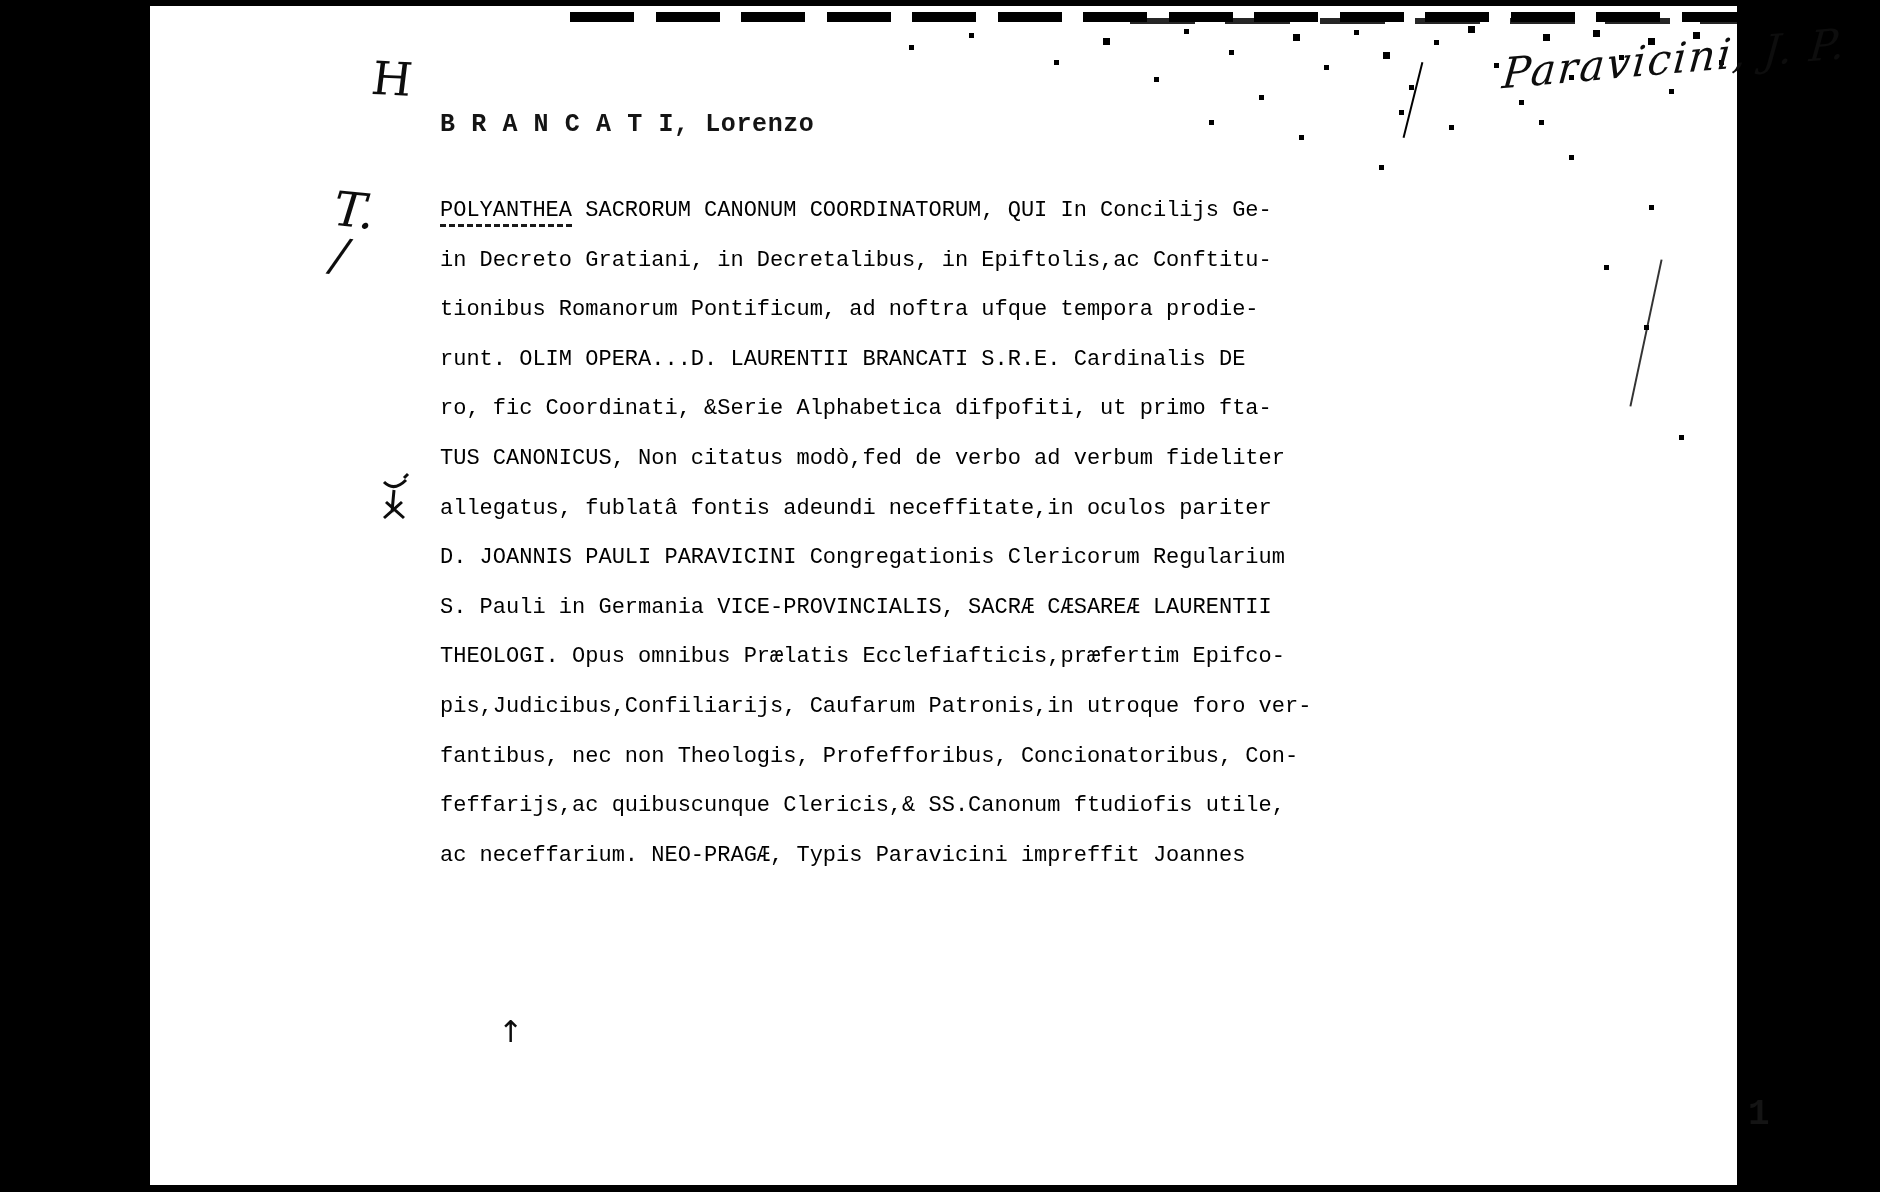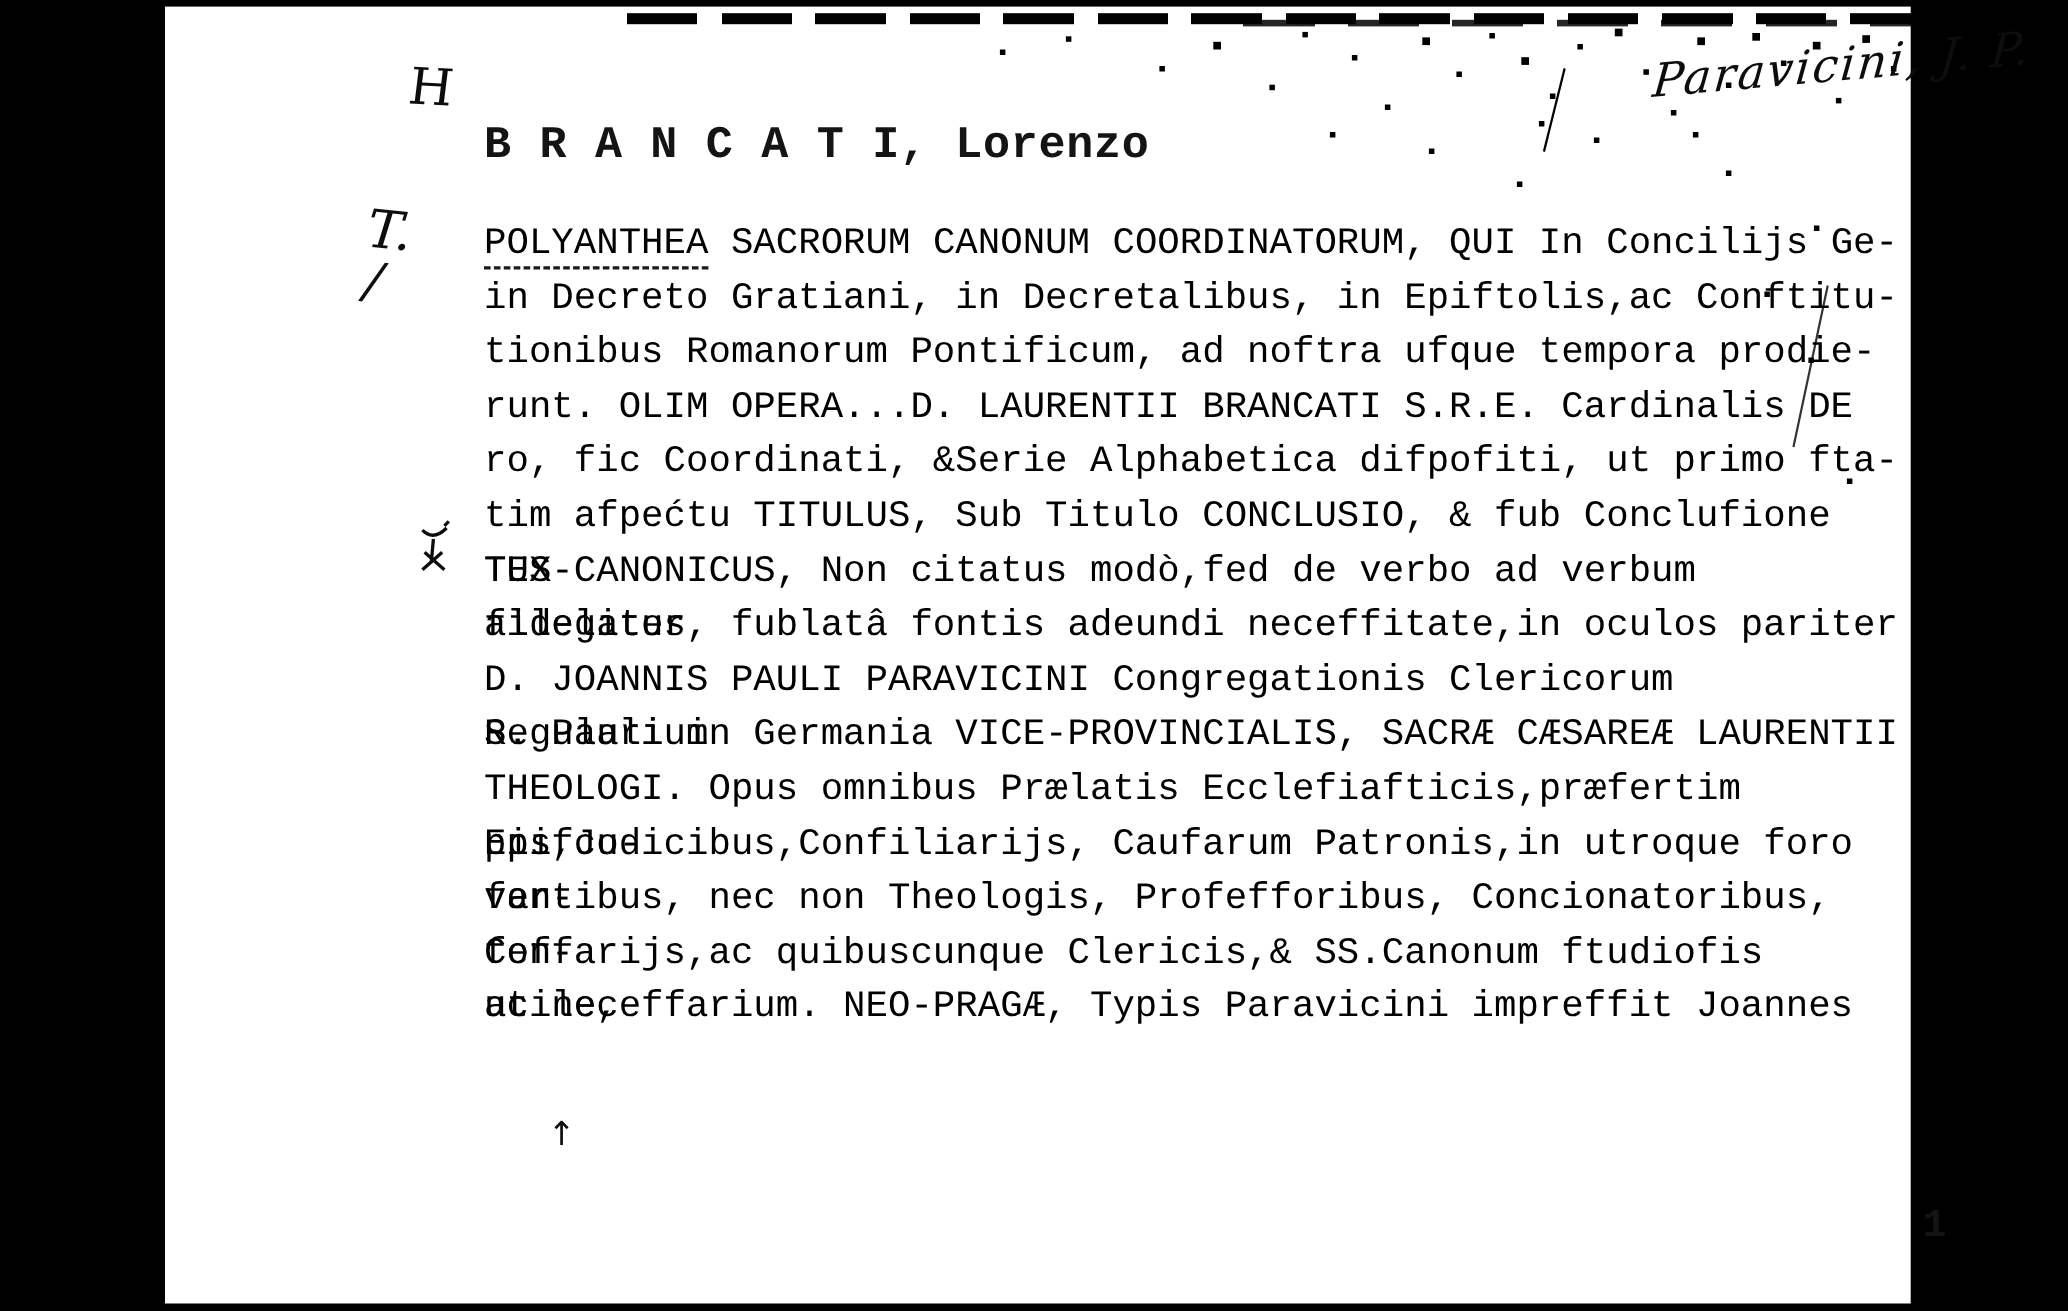--- a/index.html
+++ b/index.html
@@ -43,22 +43,22 @@
   .hw-t{position:absolute;left:184px;top:176px;font-size:48px;font-style:italic;
     transform:rotate(6deg);}
   .hw-slash{position:absolute;left:182px;top:222px;font-size:46px;font-style:italic;
     transform:rotate(8deg);}
   .hw-caret{position:absolute;left:348px;top:1008px;font-size:30px;color:#0d0d0d;
     font-family:"DejaVu Sans", sans-serif;}
   .margin-mark{position:absolute;left:228px;top:462px;}
 
   
   .typed{color:#141414;font-weight:bold;letter-spacing:0.6px;white-space:pre;}
-  .heading{position:absolute;left:290px;top:104px;font-size:41px;}
-  .body-block{position:absolute;left:290px;top:192px;font-size:34px;line-height:49.6px;}
+  .heading{position:absolute;left:290px;top:104px;font-size:25px;}
+  .body-block{position:absolute;left:290px;top:180px;font-size:22px;line-height:49.6px;}
   .line{height:49.6px;}
   .lead-underline{border-bottom:3px dashed #1a1a1a;padding-bottom:1px;}
   .page-num{position:absolute;left:1598px;top:1088px;font-size:36px;}
 </style>
 </head>
 <body>
 
 <div class="stage">
   <div class="paper">
 
@@ -83,21 +83,20 @@
 
     <div class="typed heading">B R A N C A T I, Lorenzo</div>
 
     <div class="body-block">
       <div class="line"><span class="lead-underline">POLYANTHEA</span><span> SACRORUM CANONUM COORDINATORUM, QUI In Concilijs Ge-</span></div>
       <div>
           <div class="line">in Decreto Gratiani, in Decretalibus, in Epiftolis,ac Conftitu-</div>
           <div class="line">tionibus Romanorum Pontificum, ad noftra ufque tempora prodie-</div>
           <div class="line">runt. OLIM OPERA...D. LAURENTII BRANCATI  S.R.E. Cardinalis DE</div>
           <div class="line">ro, fic Coordinati, &amp;Serie Alphabetica difpofiti, ut primo fta-</div>
-          <div class="line">tim afpećtu TITULUS, Sub Titulo CONCLUSIO, &amp; fub Conclufione TEX-</div>
           <div class="line">TUS CANONICUS, Non citatus modò,fed de verbo ad verbum fideliter</div>
           <div class="line">allegatus, fublatâ fontis adeundi neceffitate,in oculos pariter</div>
           <div class="line">D. JOANNIS PAULI PARAVICINI Congregationis Clericorum Regularium</div>
           <div class="line">S. Pauli in Germania VICE-PROVINCIALIS, SACRÆ CÆSAREÆ LAURENTII</div>
           <div class="line">THEOLOGI. Opus omnibus Prælatis Ecclefiafticis,præfertim Epifco-</div>
           <div class="line">pis,Judicibus,Confiliarijs, Caufarum Patronis,in utroque foro ver-</div>
           <div class="line">fantibus, nec non Theologis, Profefforibus, Concionatoribus, Con-</div>
           <div class="line">feffarijs,ac quibuscunque Clericis,&amp; SS.Canonum ftudiofis utile,</div>
           <div class="line">ac neceffarium. NEO-PRAGÆ, Typis Paravicini impreffit Joannes</div>
         </div>

